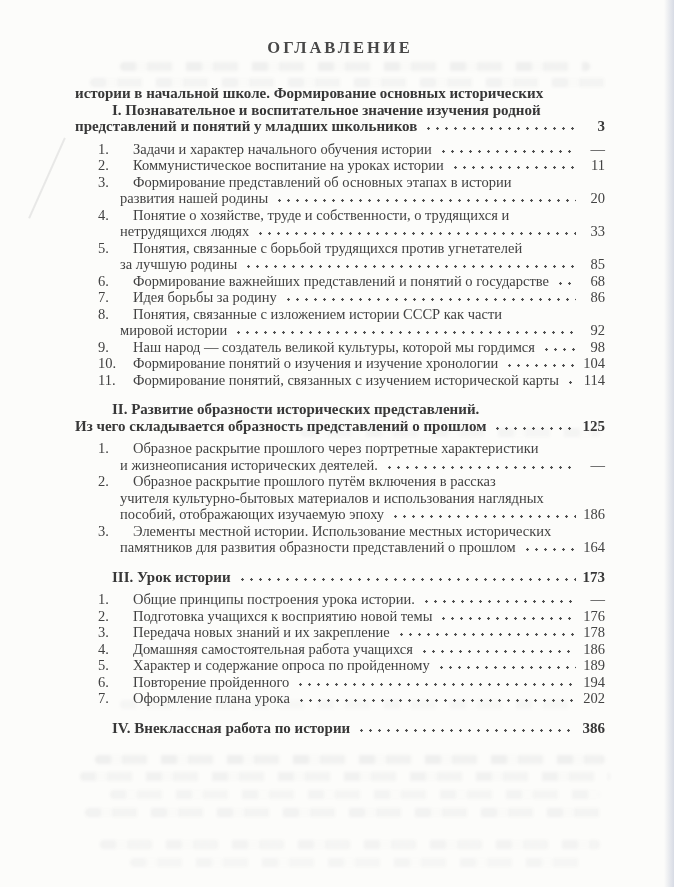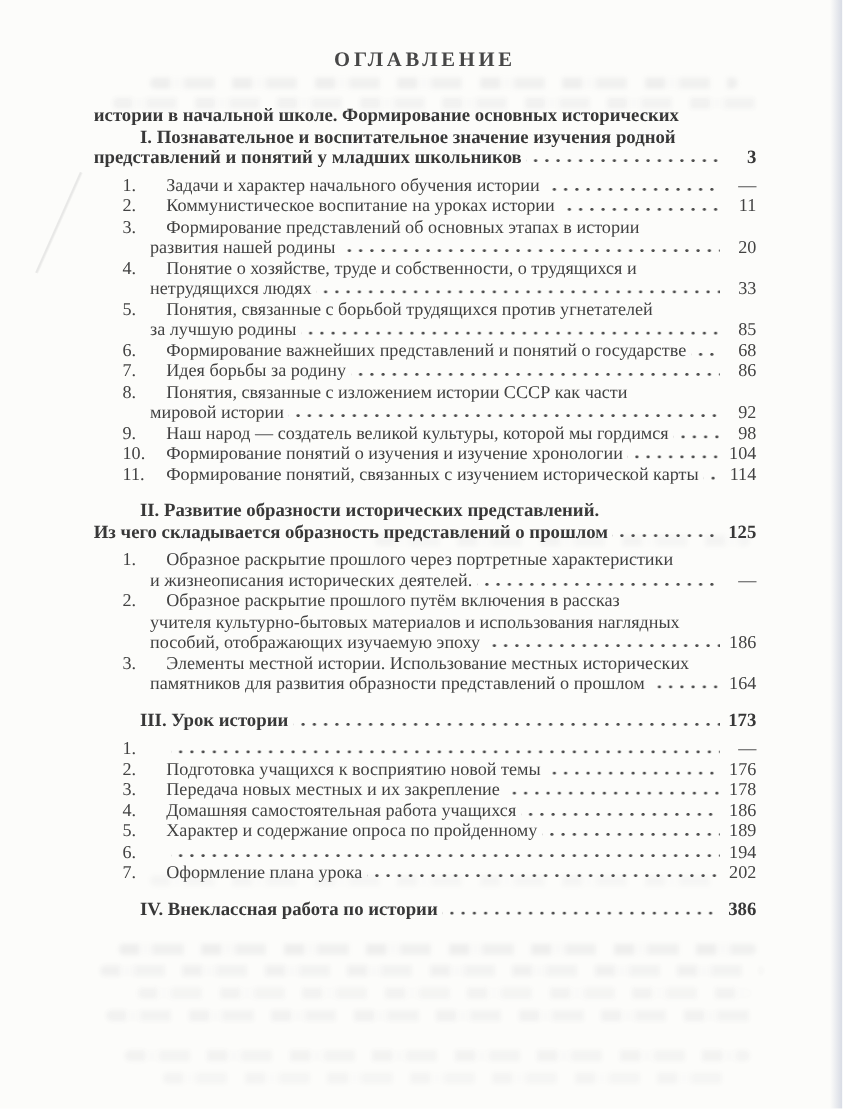--- a/index.html
+++ b/index.html
@@ -237,36 +237,37 @@
             <div class="hline first dotrow">
               <span class="t">III. Урок истории</span>
               <span class="leader"></span>
               <span class="pg">173</span>
             </div>
           </div>
           <div class="entries">
             <div class="entry">
               <span class="num">1.</span>
               <div class="eline first dotrow">
+                <span class="t">Общие принципы построения урока истории.</span>
                 <span class="leader"></span>
                 <span class="pg">—</span>
               </div>
             </div>
             <div class="entry">
               <span class="num">2.</span>
               <div class="eline first dotrow">
                 <span class="t">Подготовка учащихся к восприятию новой темы</span>
                 <span class="leader"></span>
                 <span class="pg">176</span>
               </div>
             </div>
             <div class="entry">
               <span class="num">3.</span>
               <div class="eline first dotrow">
-                <span class="t">Передача новых местных и их закрепление</span>
+                <span class="t">Передача новых знаний и их закрепление</span>
                 <span class="leader"></span>
                 <span class="pg">178</span>
               </div>
             </div>
             <div class="entry">
               <span class="num">4.</span>
               <div class="eline first dotrow">
                 <span class="t">Домашняя самостоятельная работа учащихся</span>
                 <span class="leader"></span>
                 <span class="pg">186</span>
@@ -276,20 +277,21 @@
               <span class="num">5.</span>
               <div class="eline first dotrow">
                 <span class="t">Характер и содержание опроса по пройденному</span>
                 <span class="leader"></span>
                 <span class="pg">189</span>
               </div>
             </div>
             <div class="entry">
               <span class="num">6.</span>
               <div class="eline first dotrow">
+                <span class="t">Повторение пройденного</span>
                 <span class="leader"></span>
                 <span class="pg">194</span>
               </div>
             </div>
             <div class="entry">
               <span class="num">7.</span>
               <div class="eline first dotrow">
                 <span class="t">Оформление плана урока</span>
                 <span class="leader"></span>
                 <span class="pg">202</span>

